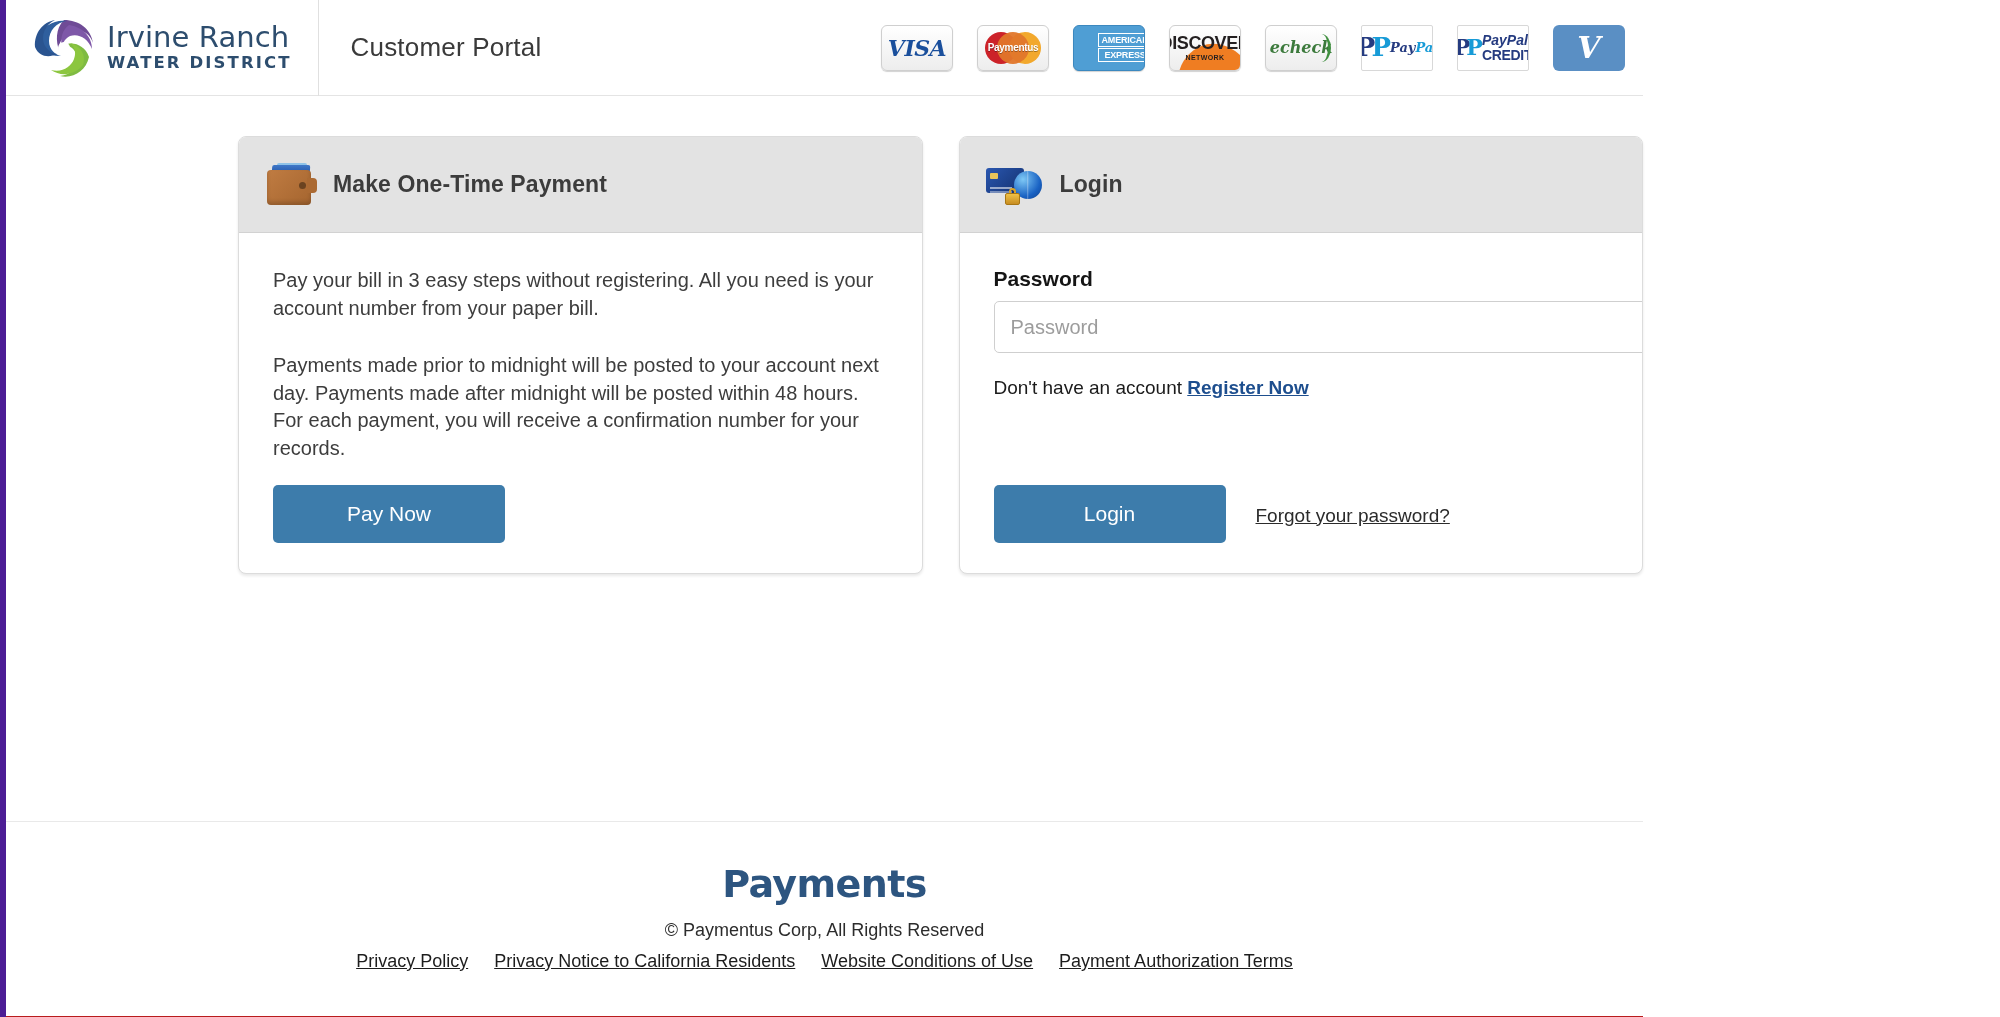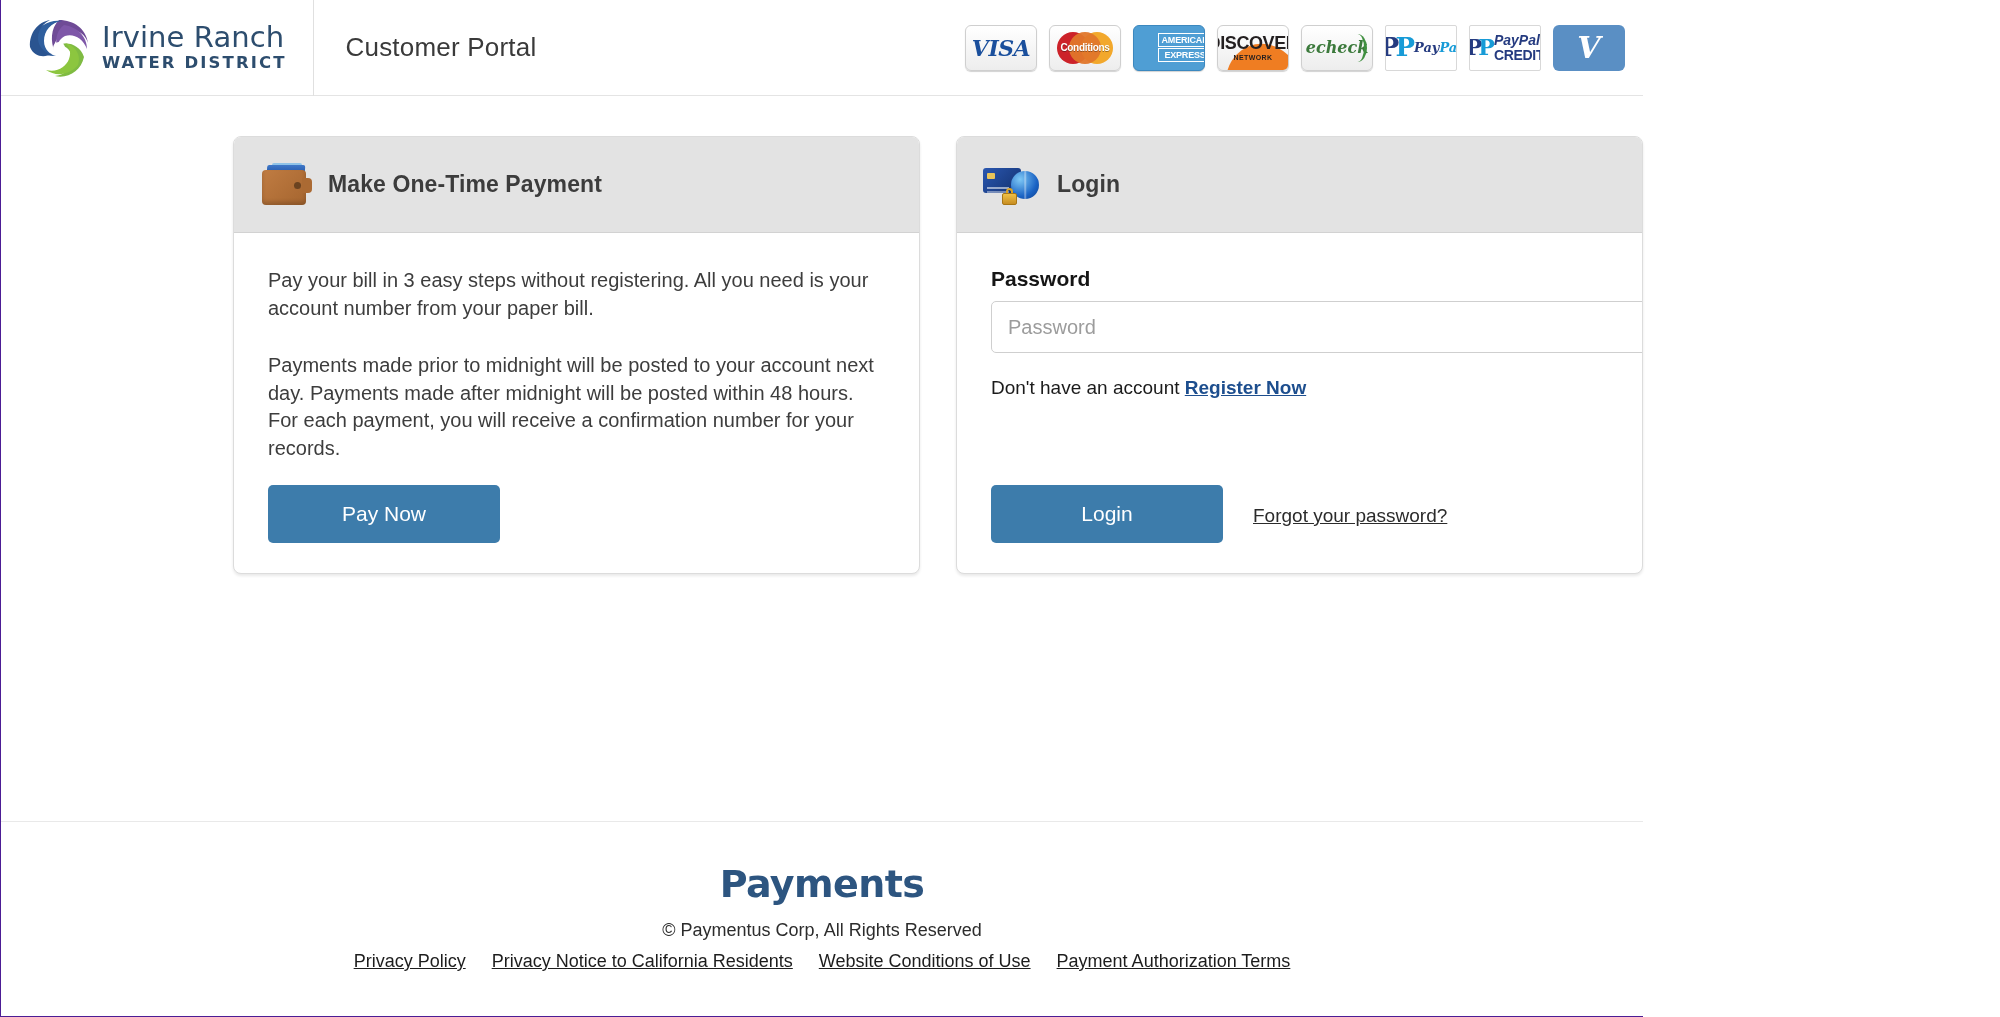--- a/index.html
+++ b/index.html
@@ -6,22 +6,22 @@
   html, body {
     margin: 0; padding: 0;
     width: 2000px; height: 1017px;
     background: #ffffff;
     font-family: "Liberation Sans", sans-serif;
     overflow: hidden;
   }
   .page {
     position: relative;
     width: 1643px; height: 1017px;
-    background: #4c1d95;
-    border-left: 1px solid #4c1d95;
+    background: #b91c1c;
+    border-left: 6px solid #4c1d95;
   }
 
   
   .header {
     position: relative;
     height: 96px;
     background: #ffffff;
     border-bottom: 1px solid #e4e4e4;
     display: flex;
     align-items: center;
@@ -50,21 +50,21 @@
     color: #3a3a3a;
     font-weight: 400;
     letter-spacing: .2px;
   }
   .pay-icons {
     position: absolute;
     right: 18px; top: 50%;
     transform: translateY(-50%);
     display: flex;
     align-items: center;
-    gap: 12px;
+    gap: 24px;
   }
   .pi {
     height: 46px;
     border-radius: 6px;
     display: flex; align-items: center; justify-content: center;
     overflow: hidden;
     position: relative;
   }
   .pi-card {
     width: 72px;
@@ -382,21 +382,21 @@
 
       <div class="pi pi-card">
         <span class="visa-txt">VISA</span>
       </div>
 
       <div class="pi pi-card">
         <div class="mc">
           <div class="c red"></div>
           <div class="c yel"></div>
           <div class="c mid"></div>
-          <div class="mc-txt">Conditions</div>
+          <div class="mc-txt">Paymentus</div>
         </div>
       </div>
 
       <div class="pi pi-card amex">
         <div class="amex-in">
           <span>AMERICAN</span>
           <span>EXPRESS</span>
         </div>
       </div>
 

